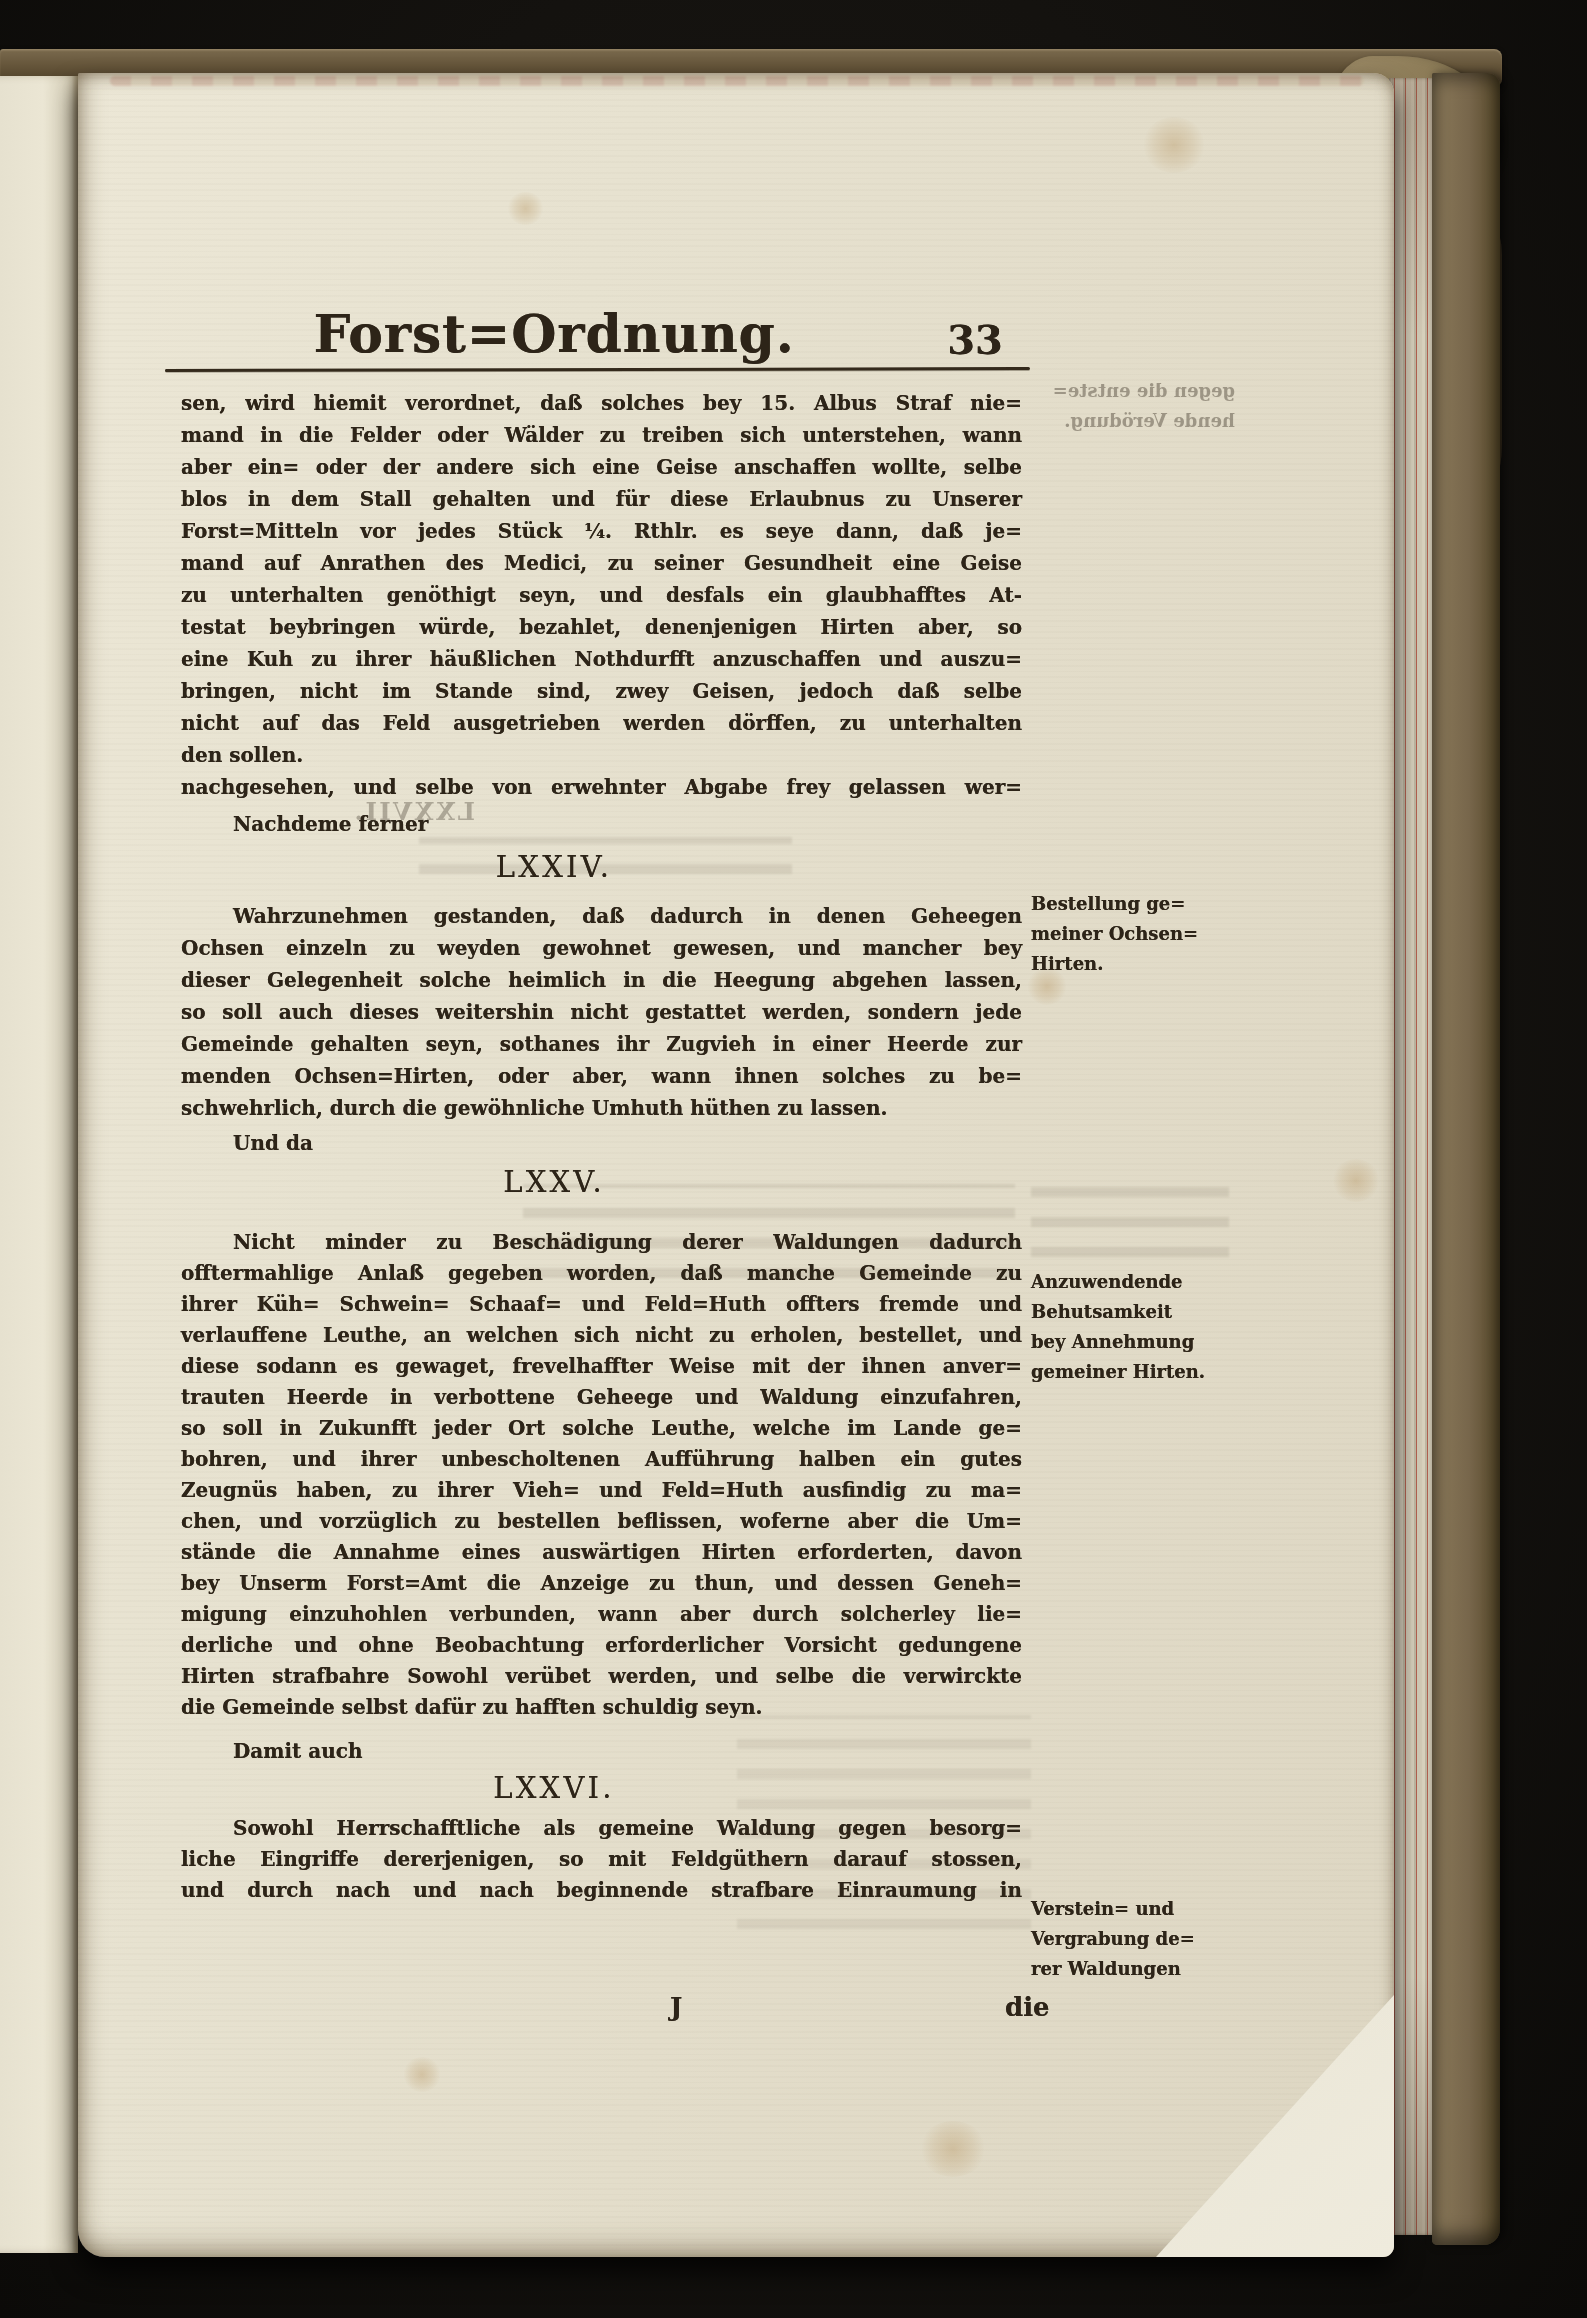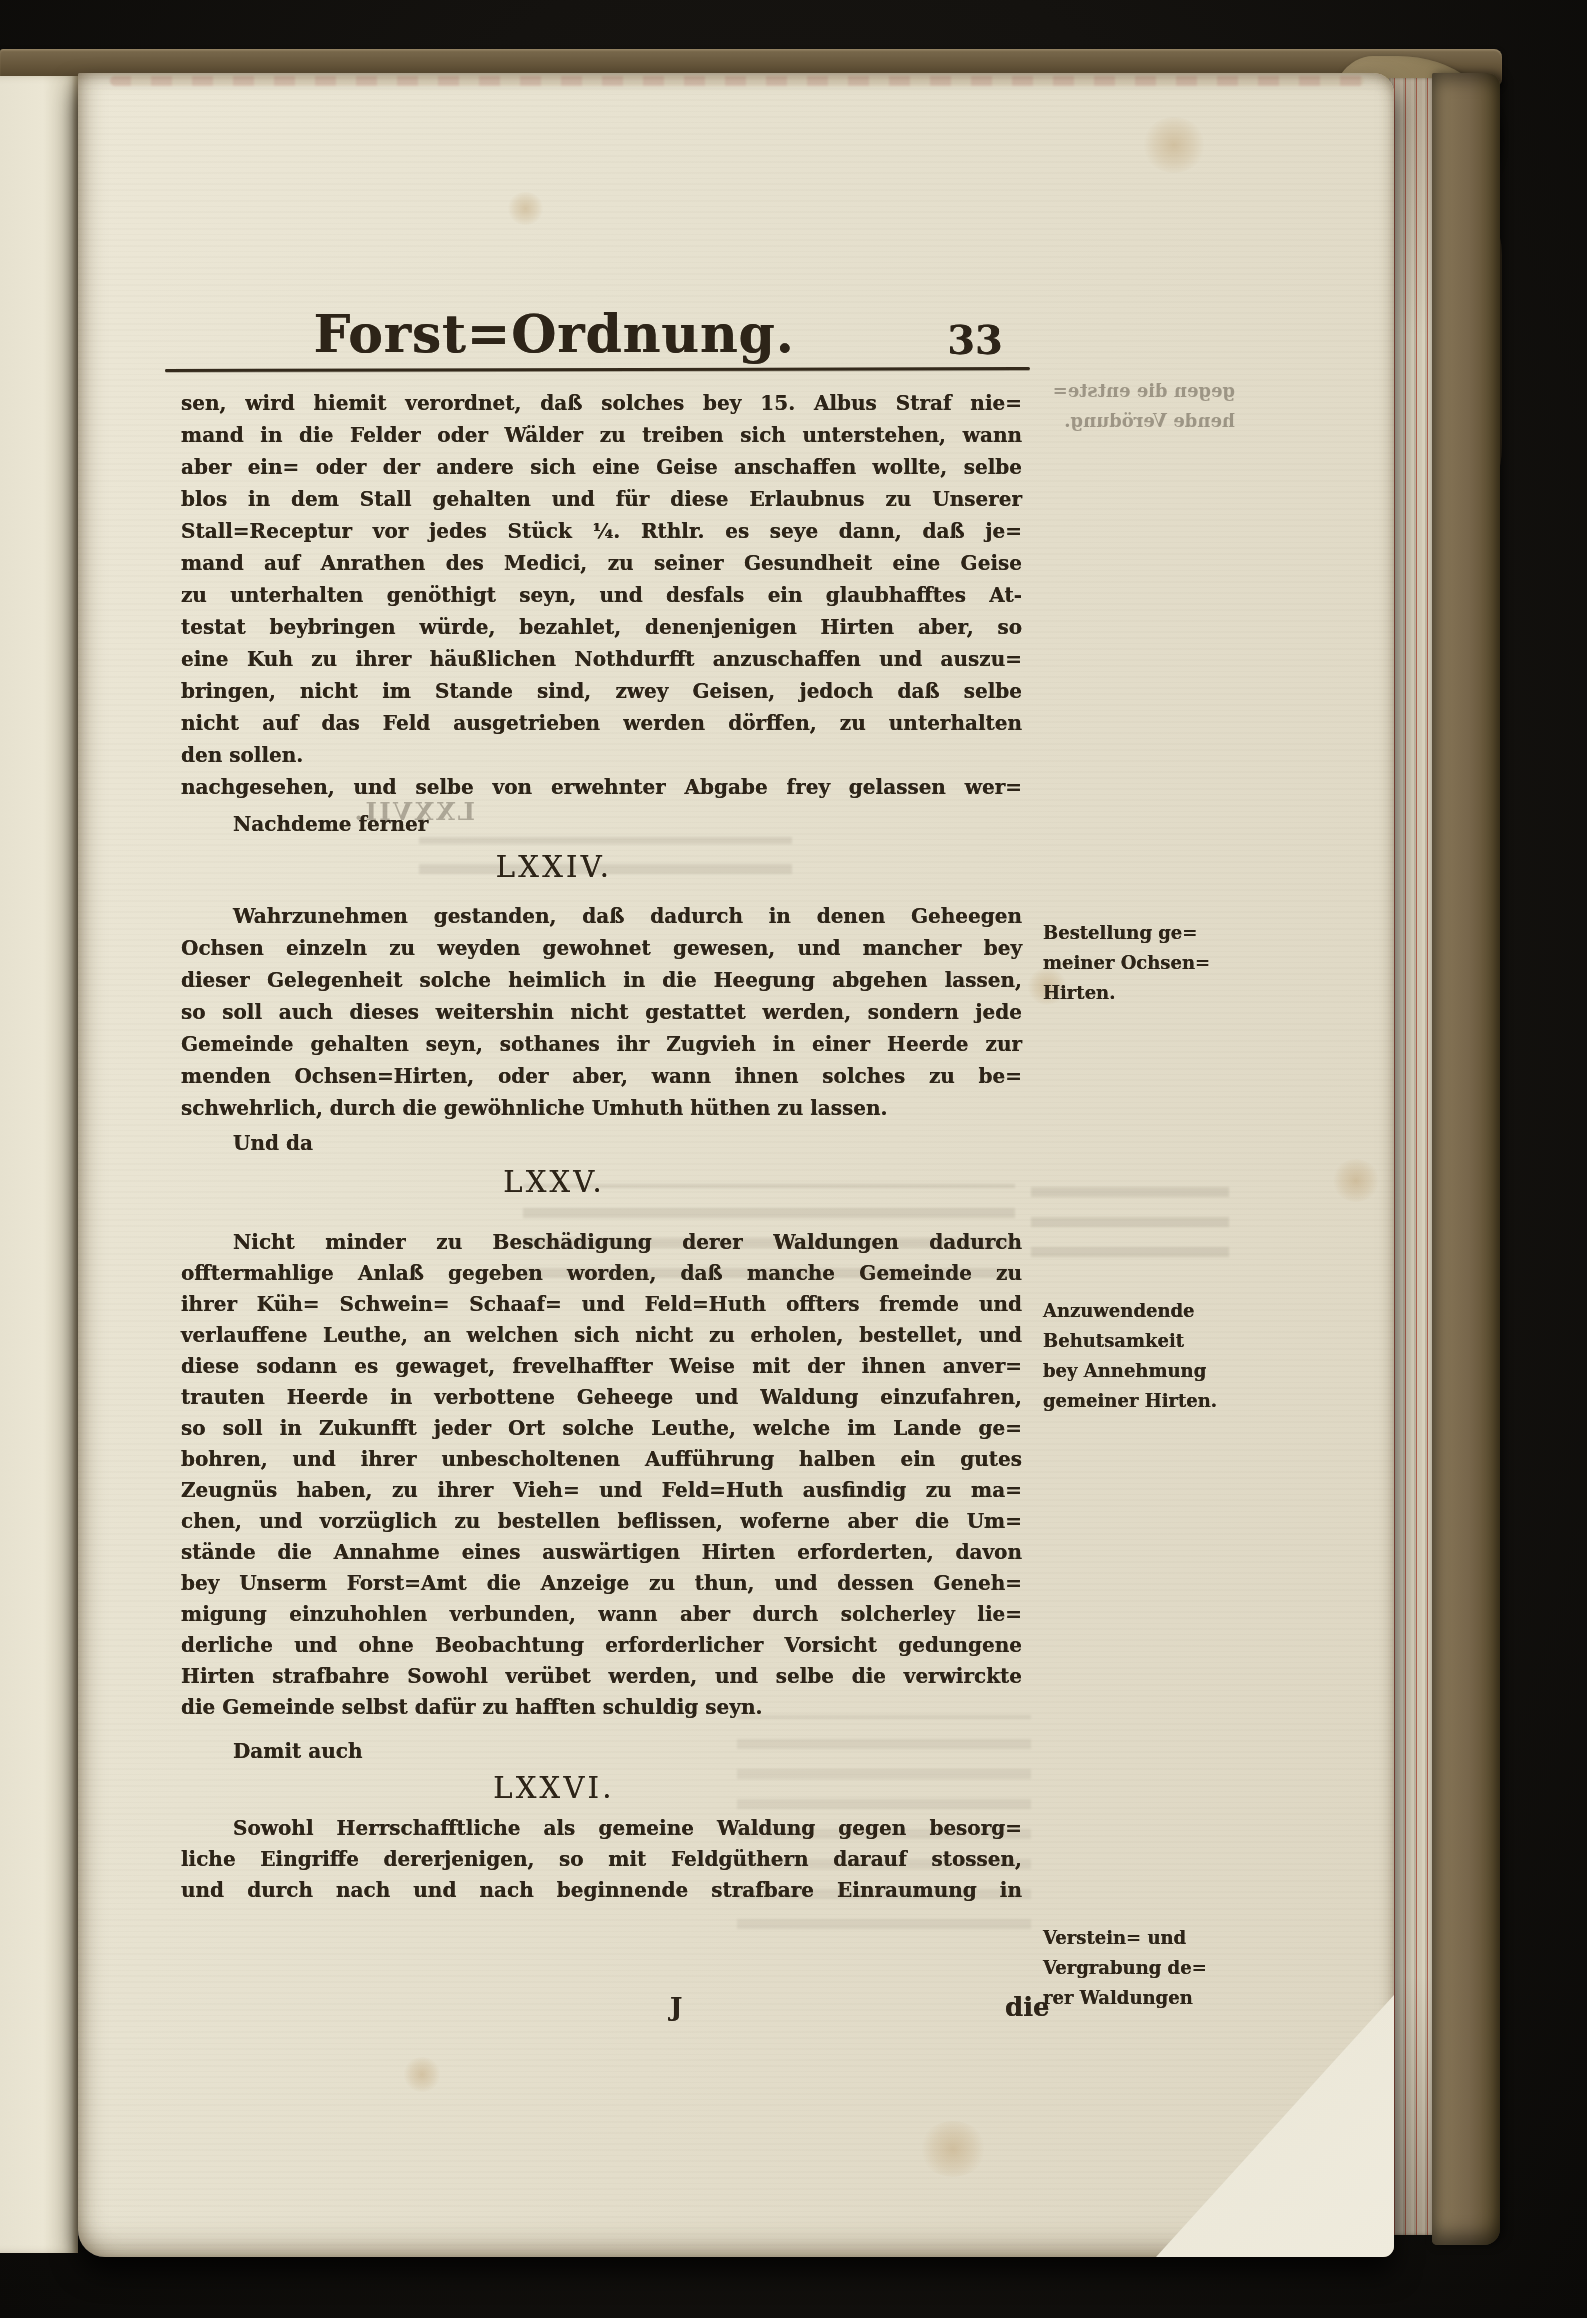--- a/index.html
+++ b/index.html
@@ -99,21 +99,21 @@
   #h-74 { margin-top:8px; }
   #p-74 { margin-top:14.3px; }
   #t-undda { margin-top:3.2px; }
   #h-75 { margin-top:4px; }
   #p-75 { margin-top:25.4px; line-height:31px; }
   #t-damit { margin-top:12.7px; }
   #h-76 { margin-top:1.6px; }
   #p-76 { margin-top:6.4px; line-height:31px; }
 
   .margin-notes { position:absolute; left:953px; top:0; width:205px; font-size:18px; font-weight:700; line-height:30px; }
-  .margin-note { position:absolute; left:12px; width:205px;margin-top:29px; }
+  .margin-note { position:absolute; left:0; width:205px; }
   #note-0 { top:816px; }
   #note-1 { top:1194px; }
   #note-2 { top:1821px; }
 
   .sig-row { position:absolute; left:103px; top:1919px; width:841px; height:37px; font-size:26px; font-weight:700; }
   .signature { position:absolute; left:489px; }
   .catchword { position:absolute; left:824px; }
 
   
   .bleed-text {
@@ -171,21 +171,21 @@
     <div class="page-title ink">Forst=Ordnung.</div>
     <div class="page-number ink">33</div>
     <div class="head-rule"></div>
 
     <div class="text-flow ink">
         <div id="p-continuation" class="block block-paragraph">
           <div class="line">sen, wird hiemit verordnet, daß solches bey 15. Albus Straf nie=</div>
           <div class="line">mand in die Felder oder Wälder zu treiben sich unterstehen, wann</div>
           <div class="line">aber ein= oder der andere sich eine Geise anschaffen wollte, selbe</div>
           <div class="line">blos in dem Stall gehalten und für diese Erlaubnus zu Unserer</div>
-          <div class="line">Stall=Receptur vor jedes Stück ¼. Rthlr. es seye dann, daß je=</div>
+          <div class="line">Forst=Mitteln vor jedes Stück ¼. Rthlr. es seye dann, daß je=</div>
           <div class="line">mand auf Anrathen des Medici, zu seiner Gesundheit eine Geise</div>
           <div class="line">zu unterhalten genöthigt seyn, und desfals ein glaubhafftes At-</div>
           <div class="line">testat beybringen würde, bezahlet, denenjenigen Hirten aber, so</div>
           <div class="line">eine Kuh zu ihrer häußlichen Nothdurfft anzuschaffen und auszu=</div>
           <div class="line">bringen, nicht im Stande sind, zwey Geisen, jedoch daß selbe</div>
           <div class="line">nicht auf das Feld ausgetrieben werden dörffen, zu unterhalten</div>
           <div class="line last">den sollen.</div>
           <div class="line">nachgesehen, und selbe von erwehnter Abgabe frey gelassen wer=</div>
         </div>
         <div id="t-nachdeme" class="block block-transition">Nachdeme ferner</div>

